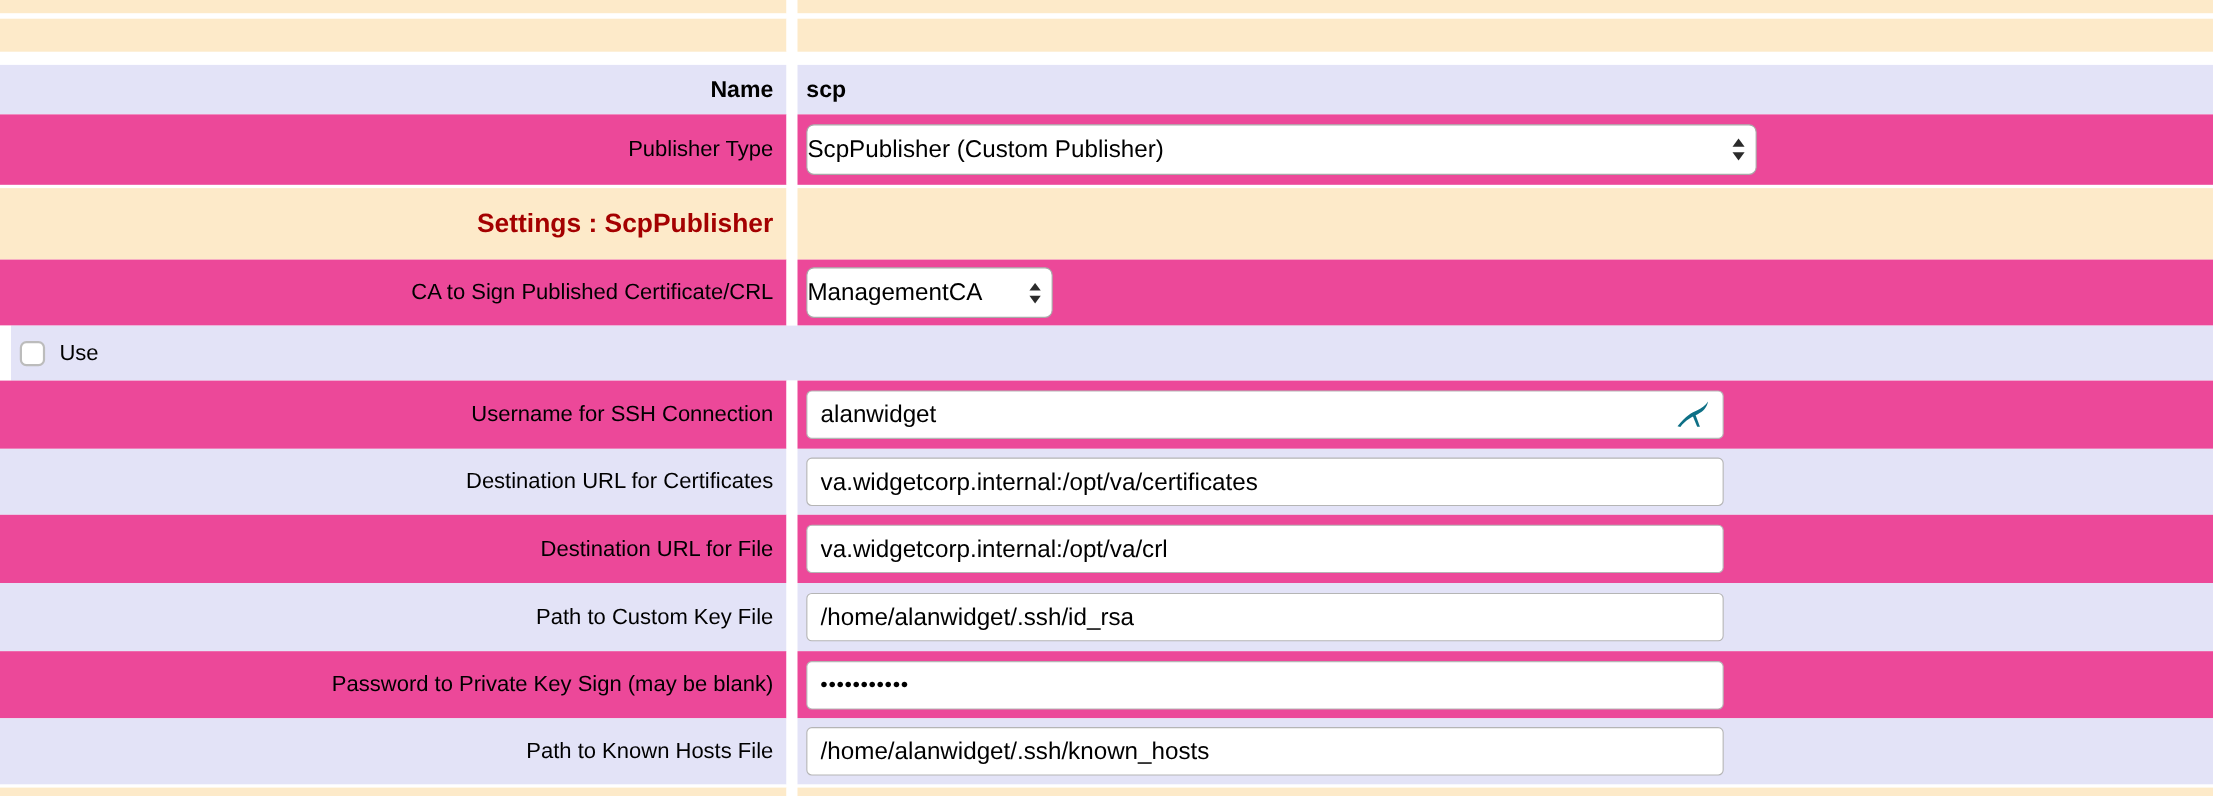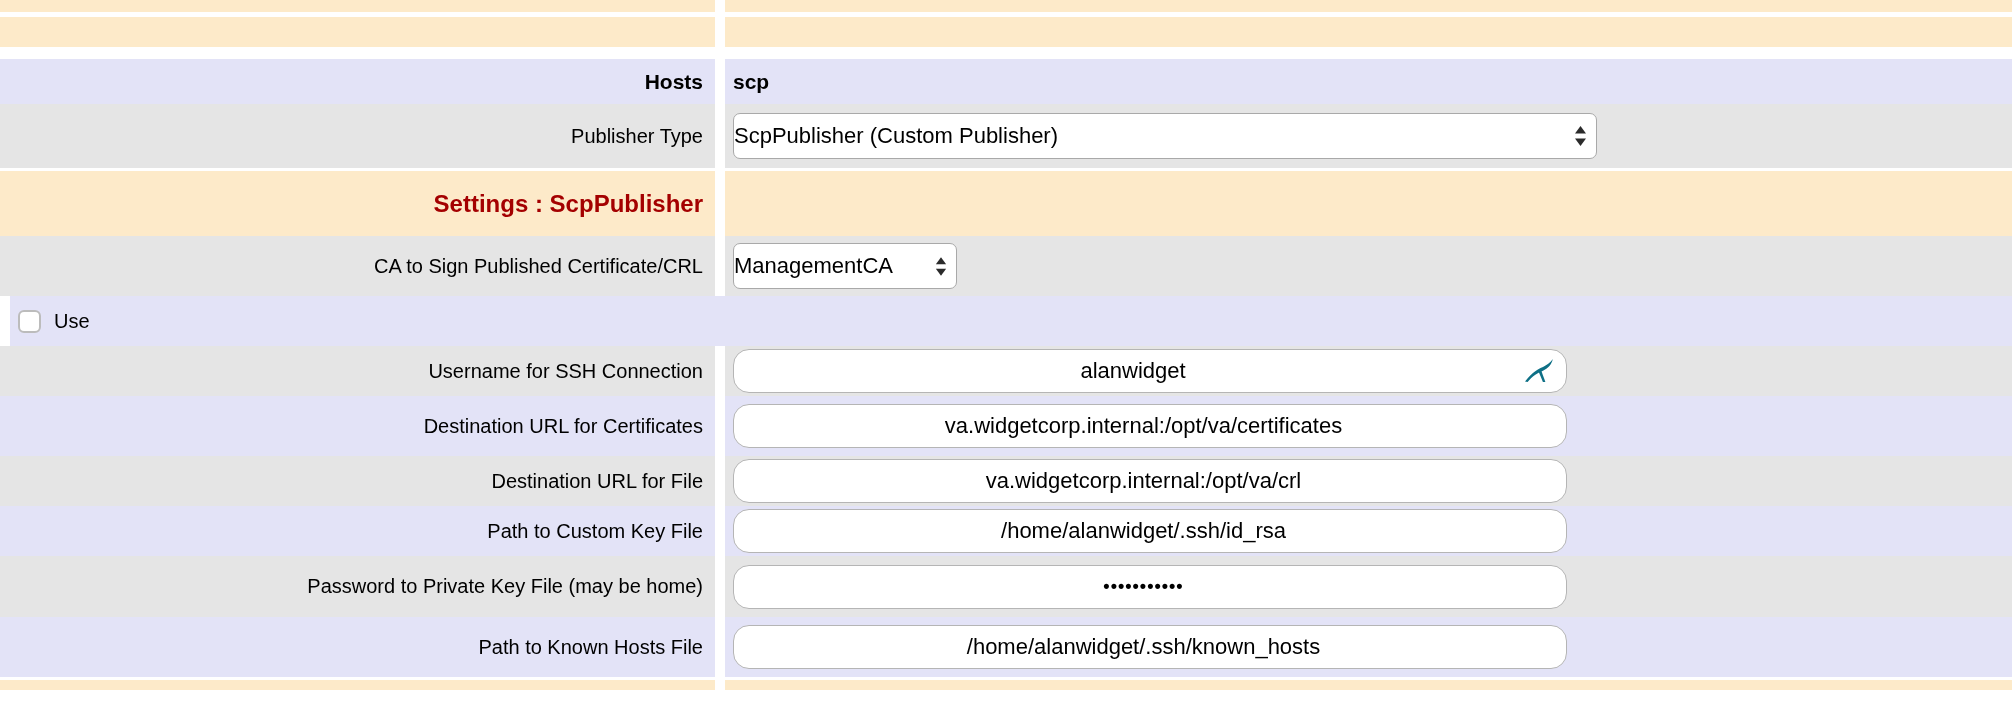--- a/index.html
+++ b/index.html
@@ -6,40 +6,40 @@
   body{
     width:2012px;height:724px;background:#ffffff;
     font-family:"Liberation Sans",sans-serif;color:#000;overflow:hidden;
   }
   .row{display:flex;width:100%}
   .cl{width:715px;display:flex;align-items:center;justify-content:flex-end;padding-right:12px}
   .cg{width:10px;background:#ffffff;flex:0 0 10px}
   .cr{flex:1;display:flex;align-items:center;padding-left:8px}
   .peach .cl,.peach .cr{background:#fdeac9}
   .shade .cl,.shade .cr{background:#e3e3f7}
-  .plain .cl,.plain .cr{background:#e5e5e5}
+  .plain .cl,.plain .cr{background:#ec4899}
   .spacer{width:100%;background:#ffffff}
   .h3{height:3px}.h5{height:5px}.h10{height:10px}.h12{height:12px}.h30{height:30px}
   .h45{height:45px}.h50{height:50px}.h60{height:60px}.h61{height:61px}
-  .h62{height:50px}.h64{height:64px}.h65{height:65px}
+  .h62{height:62px}.h64{height:64px}.h65{height:65px}
   .label{font-size:20px;color:#000;white-space:nowrap}
   .bold{font-weight:bold;font-size:21px}
   .settings-heading{font-size:24px;font-weight:bold;color:#a40000;white-space:nowrap}
   .select{
     display:flex;align-items:center;justify-content:space-between;
     background:#ffffff;border:1px solid #a9a9a9;border-radius:7px;
     height:46px;padding:0 8px 0 0;font-size:22px;cursor:default;
   }
   .select.wide{width:864px}
   .select.narrow{width:224px}
   .select-arrows{display:flex;align-items:center;margin-left:10px}
   .tinput{
-    width:834px;height:44px;border:1px solid #b5b5b5;border-radius:16px;
+    width:834px;height:44px;border:1px solid #b5b5b5;border-radius:5px;
     font-size:22px;padding:0 46px 0 12px;font-family:"Liberation Sans",sans-serif;
-    background:#ffffff;color:#000;outline:none;text-align:center;
+    background:#ffffff;color:#000;outline:none;
   }
   .tinput.noicon{padding-right:25px}
   .pwd{letter-spacing:1px;font-size:18px;font-weight:bold}
   .input-wrap{position:relative;width:834px;display:flex;align-items:center}
   .ext-icon{position:absolute;right:12px;top:50%;transform:translateY(-50%);line-height:0;cursor:pointer}
   .checkbox{
     width:23px;height:23px;border:2px solid #bcbcbc;border-radius:6px;
     background:#ffffff;display:inline-block;cursor:pointer;
   }
   .cb-label{font-size:20px;margin-left:13px}
@@ -57,21 +57,21 @@
   <div class="spacer h5"></div>
   <div class="row peach h30">
       <div class="cl"></div>
       <div class="cg"></div>
       <div class="cr"></div>
     </div>
   <div class="spacer h12"></div>
 
   <div class="row shade h45">
     <div class="cl">
-        <span class="label bold">Hosts</span>
+        <span class="label bold">Name</span>
       </div>
     <div class="cg"></div>
     <div class="cr">
         <span class="label bold">scp</span>
       </div>
   </div>
 
   <div class="row plain h64">
     <div class="cl">
         <span class="label">Publisher Type</span>
@@ -169,21 +169,21 @@
         <span class="label">Path to Custom Key File</span>
       </div>
     <div class="cg"></div>
     <div class="cr">
         <input class="tinput noicon" type="text" value="/home/alanwidget/.ssh/id_rsa" style="">
       </div>
   </div>
 
   <div class="row plain h61">
     <div class="cl">
-        <span class="label">Password to Private Key File (may be home)</span>
+        <span class="label">Password to Private Key Sign (may be blank)</span>
       </div>
     <div class="cg"></div>
     <div class="cr">
         <input class="tinput noicon pwd" type="text" value="•••••••••••" style="">
       </div>
   </div>
 
   <div class="row shade h60">
     <div class="cl">
         <span class="label">Path to Known Hosts File</span>

